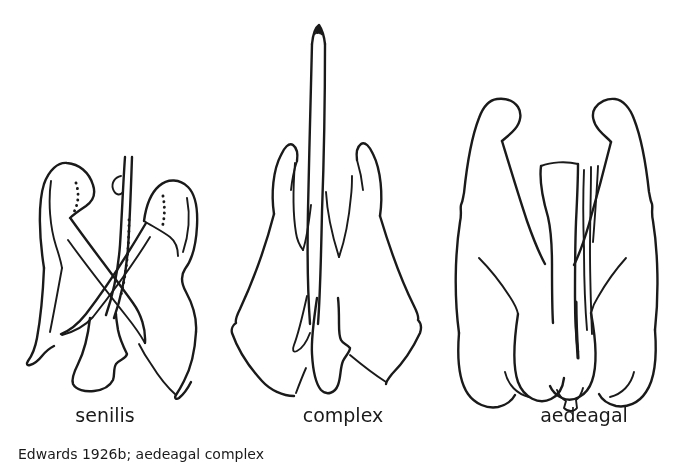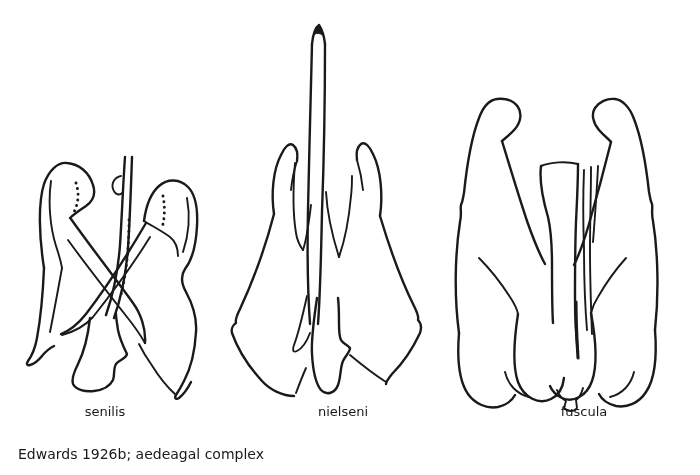--- a/index.html
+++ b/index.html
@@ -19,21 +19,21 @@
     stroke-linejoin:round;
   }
   .ink path.thin{stroke-width:1.9;}
   .ink path.thick{stroke-width:3.1;}
   .ink path.dots{stroke-width:2.9;stroke-dasharray:0.1 5.6;}
   .ink path.fillink{fill:var(--ink,#1a1a1a);stroke-width:1;}
   .fig-label{
     position:absolute;
     top:404px;
     transform:translateX(-50%);
-    font-size:13px;
+    font-size:19px;
     color:var(--ink,#1a1a1a);
     white-space:nowrap;
   }
   .caption{
     position:absolute;
     left:18px;
     top:446px;
     font-size:14px;
     color:var(--ink,#1a1a1a);
     white-space:nowrap;
@@ -128,18 +128,18 @@
       <path class="thin" d="M 505,372 C 508,385 517,394 529,397"></path>
       <path d="M 591,313 C 596,340 598,364 592,381 C 587,396 573,403 562,398 C 556,395 552,391 550,386"></path>
       <path class="thin" d="M 634,372 C 631,385 622,394 610,397"></path>
 
       <path class="thin" d="M 557,390 C 559,395 562,399 566,401 L 564,408 C 568,412 574,412 577,408 L 576,400 C 580,397 582,392 583,388"></path>
     </g>
   </svg>
 
   <div class="fig-label" style="left:105px">senilis</div>
 
-  <div class="fig-label" style="left:343px">nielseni</div>
+  <div class="fig-label" style="left:343px">complex</div>
 
-  <div class="fig-label" style="left:584px">fuscula</div>
+  <div class="fig-label" style="left:584px">aedeagal</div>
 
   <div class="caption">Edwards 1926b; aedeagal complex</div>
 </div>
 
 </body></html>

